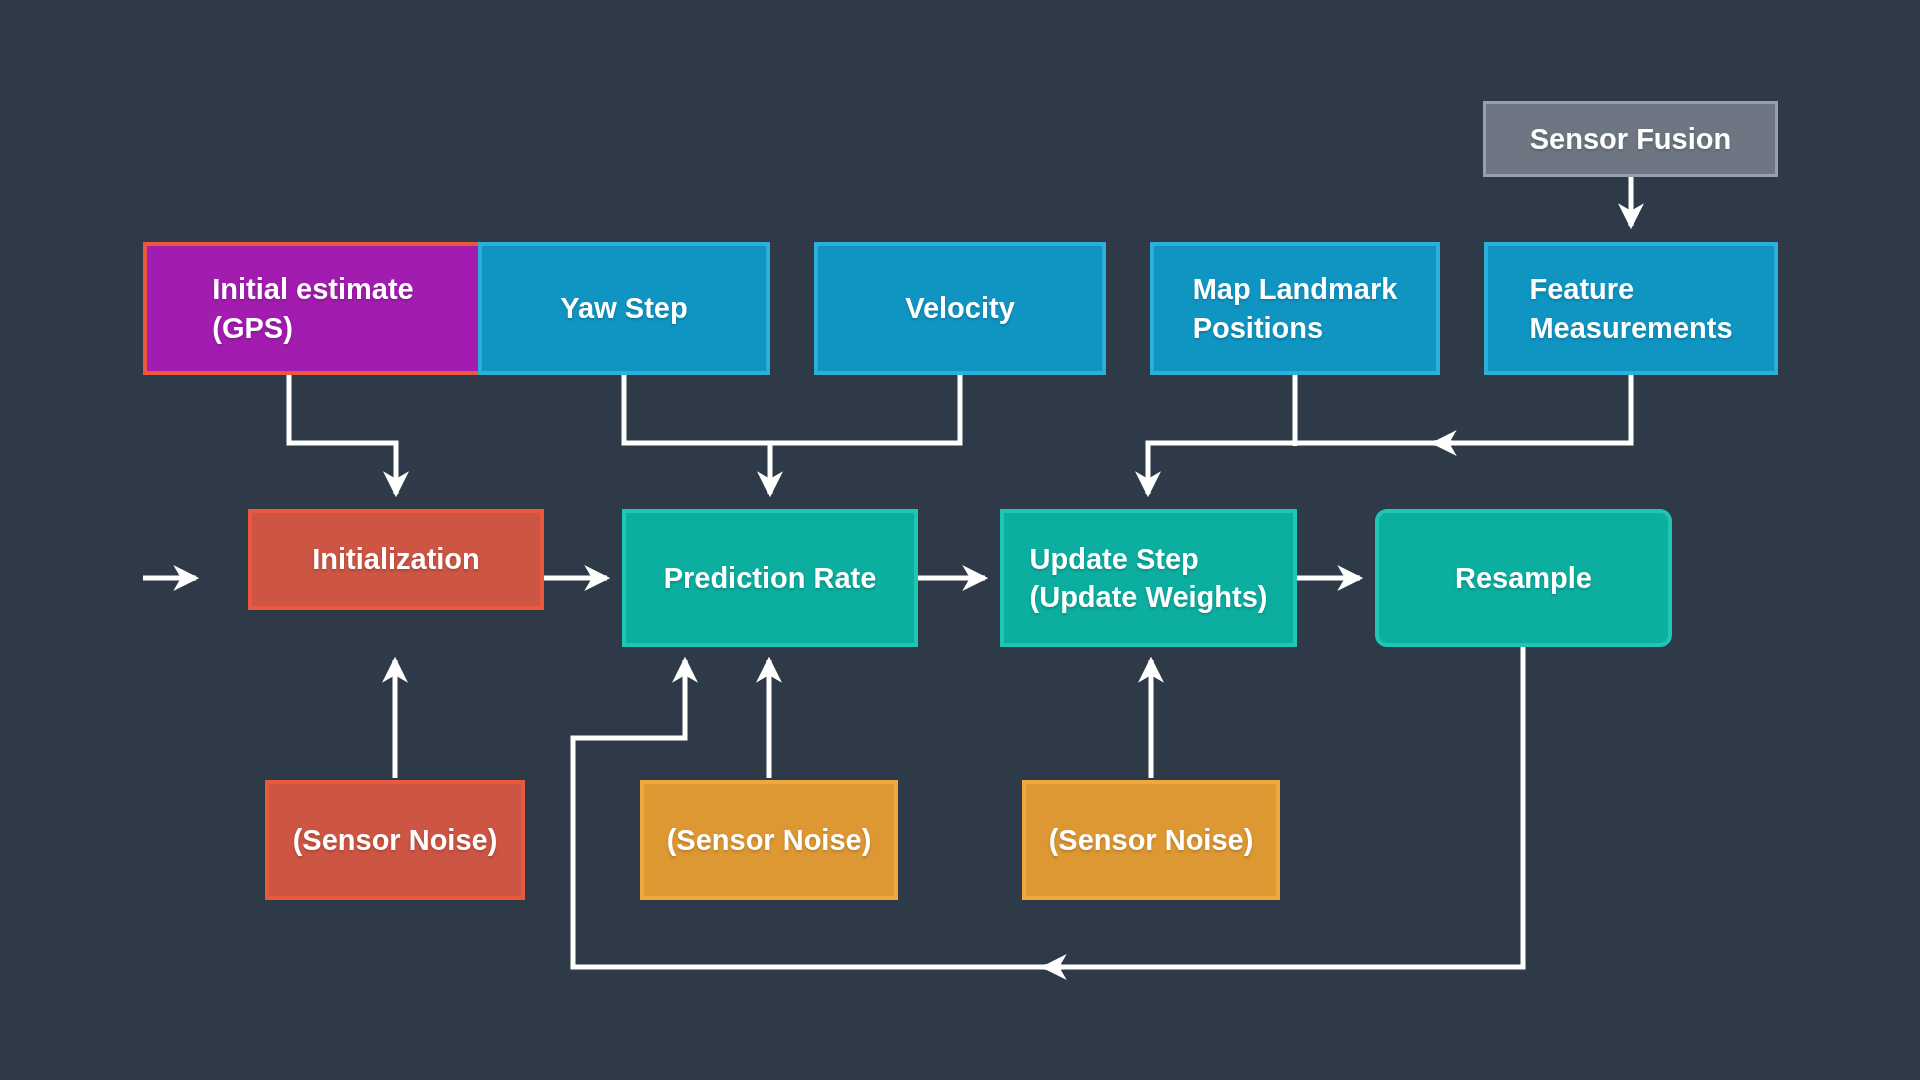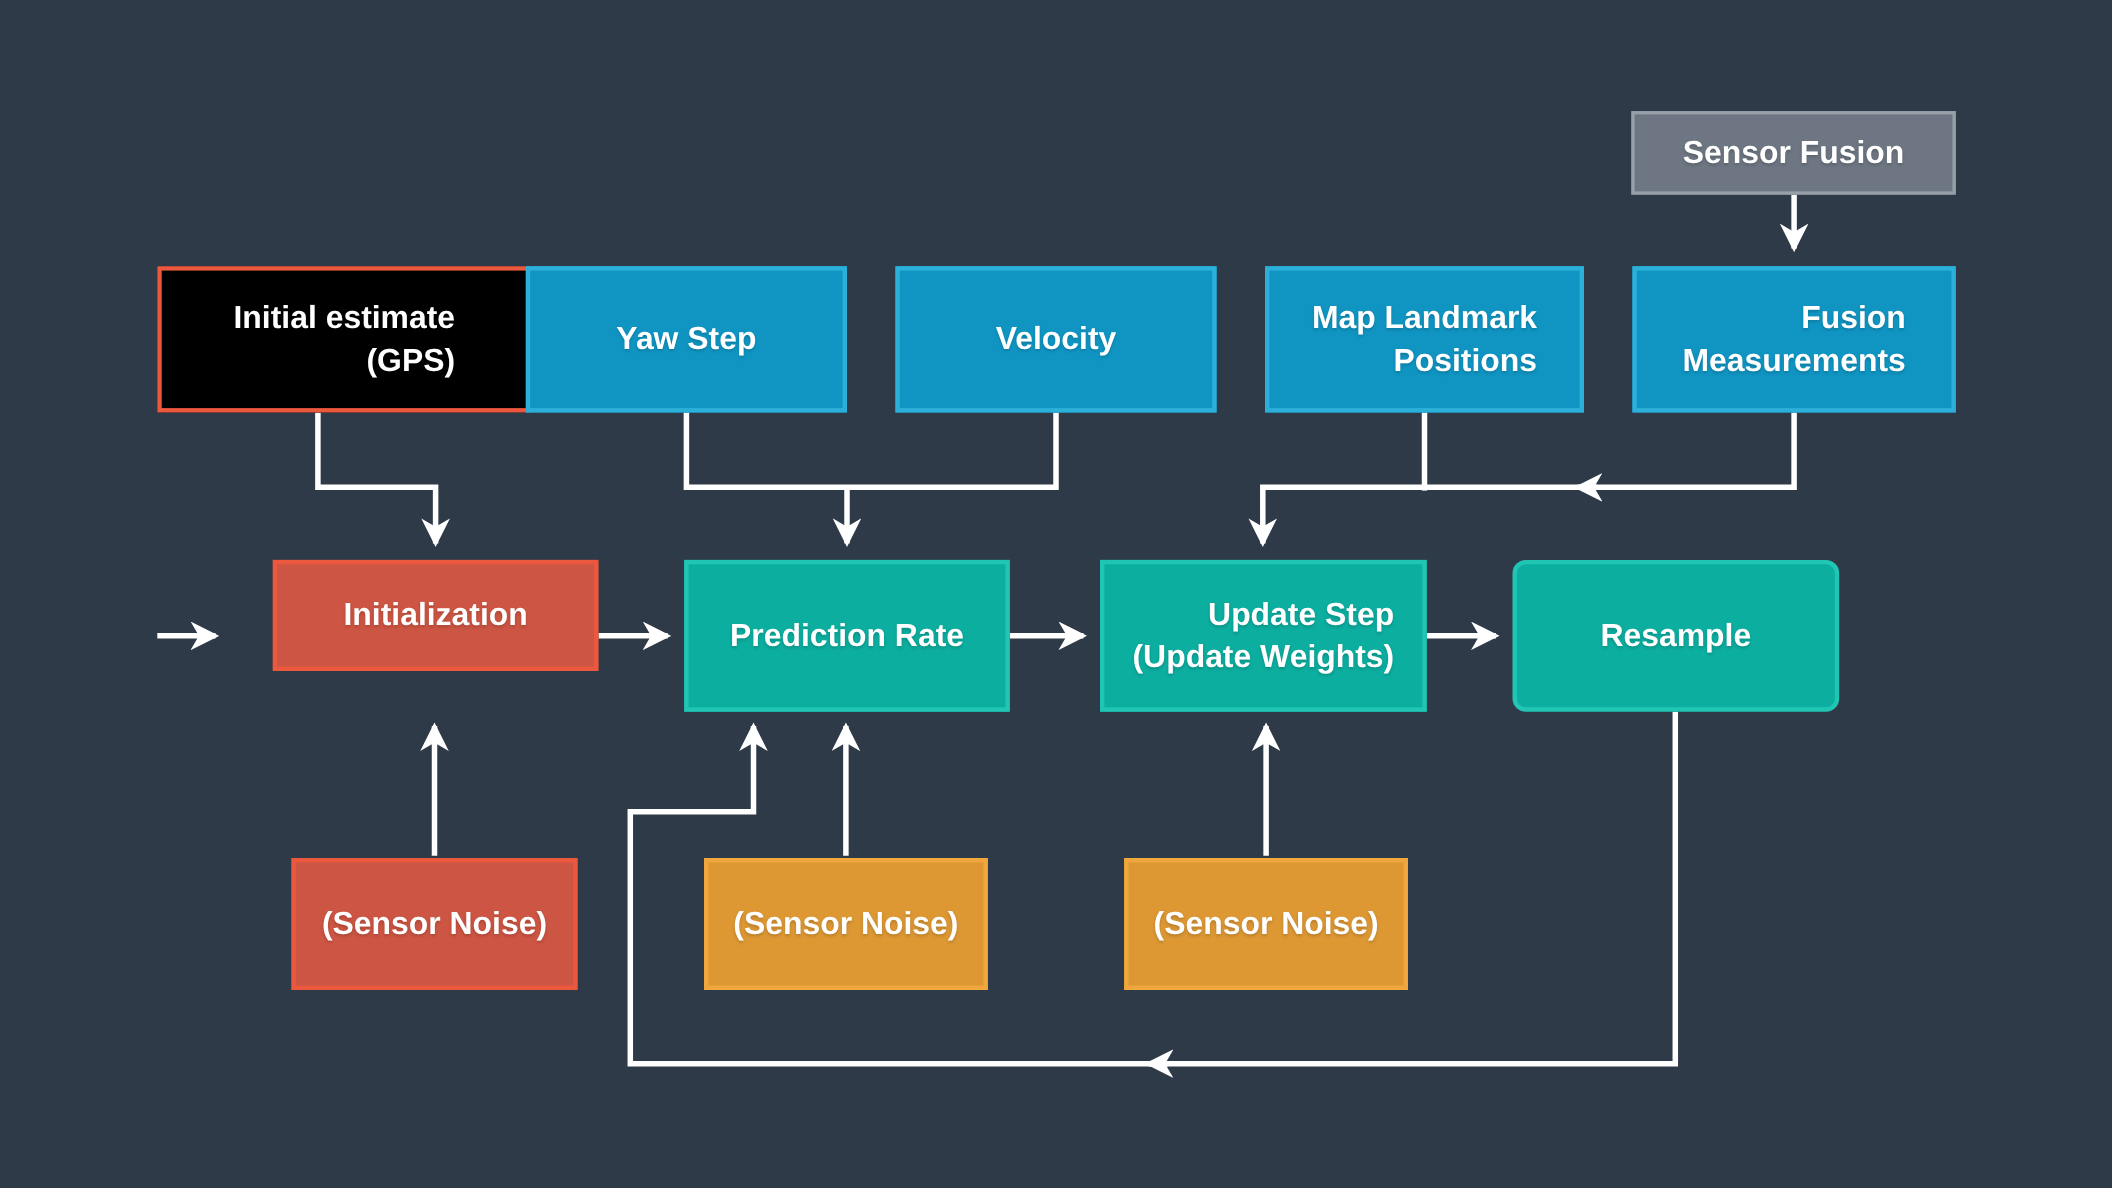--- a/index.html
+++ b/index.html
@@ -28,21 +28,21 @@
     stroke-linejoin: miter;
     stroke-linecap: butt;
   }
   .node {
     position: absolute;
     box-sizing: border-box;
     border-style: solid;
     display: flex;
     align-items: center;
     justify-content: center;
-    text-align: right;
+    text-align: left;
     color: #ffffff;
     font-size: 29px;
     font-weight: 700;
     line-height: 1.32;
     white-space: pre-line;
     text-shadow: 0 2px 3px rgba(0,0,0,0.18);
   }
 </style>
 </head>
 <body style="background: rgb(46, 58, 71);">
@@ -68,27 +68,27 @@
         <path d="M1452,443 L1434,443" class="connector" stroke="#ffffff" marker-end="url(#arrowhead)"></path>
         <path d="M395,778 L395,660" class="connector" stroke="#ffffff" marker-end="url(#arrowhead)"></path>
         <path d="M769,778 L769,660" class="connector" stroke="#ffffff" marker-end="url(#arrowhead)"></path>
         <path d="M1151,778 L1151,660" class="connector" stroke="#ffffff" marker-end="url(#arrowhead)"></path>
         <path d="M1523,647 L1523,967 L573,967 L573,738 L685,738 L685,660" class="connector" stroke="#ffffff" marker-end="url(#arrowhead)"></path>
         <path d="M1062,967 L1044,967" class="connector" stroke="#ffffff" marker-end="url(#arrowhead)"></path>
       </g>
   </svg>
   <div id="node-layer">
       <div class="node" style="left: 1483px; top: 101px; width: 295px; height: 76px; background-color: rgb(109, 118, 130); border-color: rgb(151, 160, 169); border-width: 3px;"><span>Sensor Fusion</span></div>
-      <div class="node" style="left: 143px; top: 242px; width: 340px; height: 133px; background-color: #000000; border-color: rgb(235, 88, 62); border-width: 4px;"><span>Initial estimate
+      <div class="node" style="left: 143px; top: 242px; width: 340px; height: 133px; background-color: #a21caf; border-color: rgb(235, 88, 62); border-width: 4px;"><span>Initial estimate
 (GPS)</span></div>
       <div class="node" style="left: 478px; top: 242px; width: 292px; height: 133px; background-color: rgb(16, 149, 195); border-color: rgb(44, 176, 218); border-width: 4px;"><span>Yaw Step</span></div>
       <div class="node" style="left: 814px; top: 242px; width: 292px; height: 133px; background-color: rgb(16, 149, 195); border-color: rgb(44, 176, 218); border-width: 4px;"><span>Velocity</span></div>
       <div class="node" style="left: 1150px; top: 242px; width: 290px; height: 133px; background-color: rgb(16, 149, 195); border-color: rgb(44, 176, 218); border-width: 4px;"><span>Map Landmark
 Positions</span></div>
-      <div class="node" style="left: 1484px; top: 242px; width: 294px; height: 133px; background-color: rgb(16, 149, 195); border-color: rgb(44, 176, 218); border-width: 4px;"><span>Fusion
+      <div class="node" style="left: 1484px; top: 242px; width: 294px; height: 133px; background-color: rgb(16, 149, 195); border-color: rgb(44, 176, 218); border-width: 4px;"><span>Feature
 Measurements</span></div>
       <div class="node" style="left: 248px; top: 509px; width: 296px; height: 101px; background-color: rgb(205, 85, 67); border-color: rgb(235, 88, 62); border-width: 4px;"><span>Initialization</span></div>
       <div class="node" style="left: 622px; top: 509px; width: 296px; height: 138px; background-color: rgb(12, 174, 160); border-color: rgb(32, 198, 179); border-width: 4px;"><span>Prediction Rate</span></div>
       <div class="node" style="left: 1000px; top: 509px; width: 297px; height: 138px; background-color: rgb(12, 174, 160); border-color: rgb(32, 198, 179); border-width: 4px;"><span>Update Step
 (Update Weights)</span></div>
       <div class="node" style="left: 1375px; top: 509px; width: 297px; height: 138px; background-color: rgb(12, 174, 160); border-color: rgb(32, 198, 179); border-width: 4px; border-radius: 12px;"><span>Resample</span></div>
       <div class="node" style="left: 265px; top: 780px; width: 260px; height: 120px; background-color: rgb(205, 85, 67); border-color: rgb(235, 88, 62); border-width: 4px;"><span>(Sensor Noise)</span></div>
       <div class="node" style="left: 640px; top: 780px; width: 258px; height: 120px; background-color: rgb(221, 152, 52); border-color: rgb(240, 168, 62); border-width: 4px;"><span>(Sensor Noise)</span></div>
       <div class="node" style="left: 1022px; top: 780px; width: 258px; height: 120px; background-color: rgb(221, 152, 52); border-color: rgb(240, 168, 62); border-width: 4px;"><span>(Sensor Noise)</span></div>
     </div>

